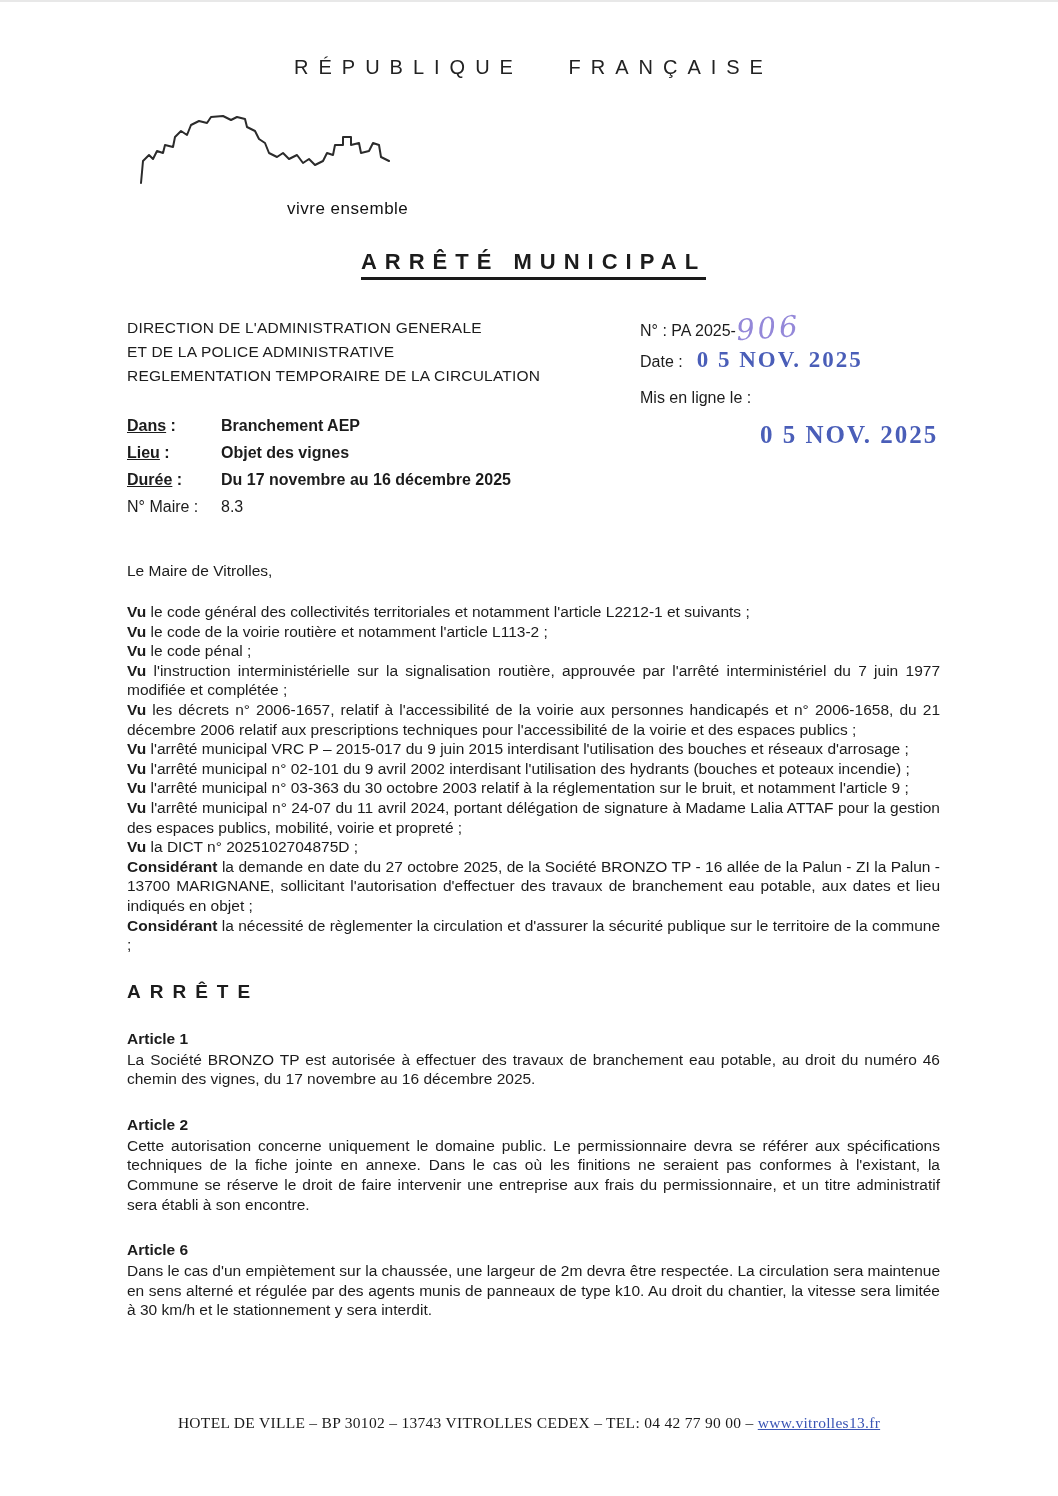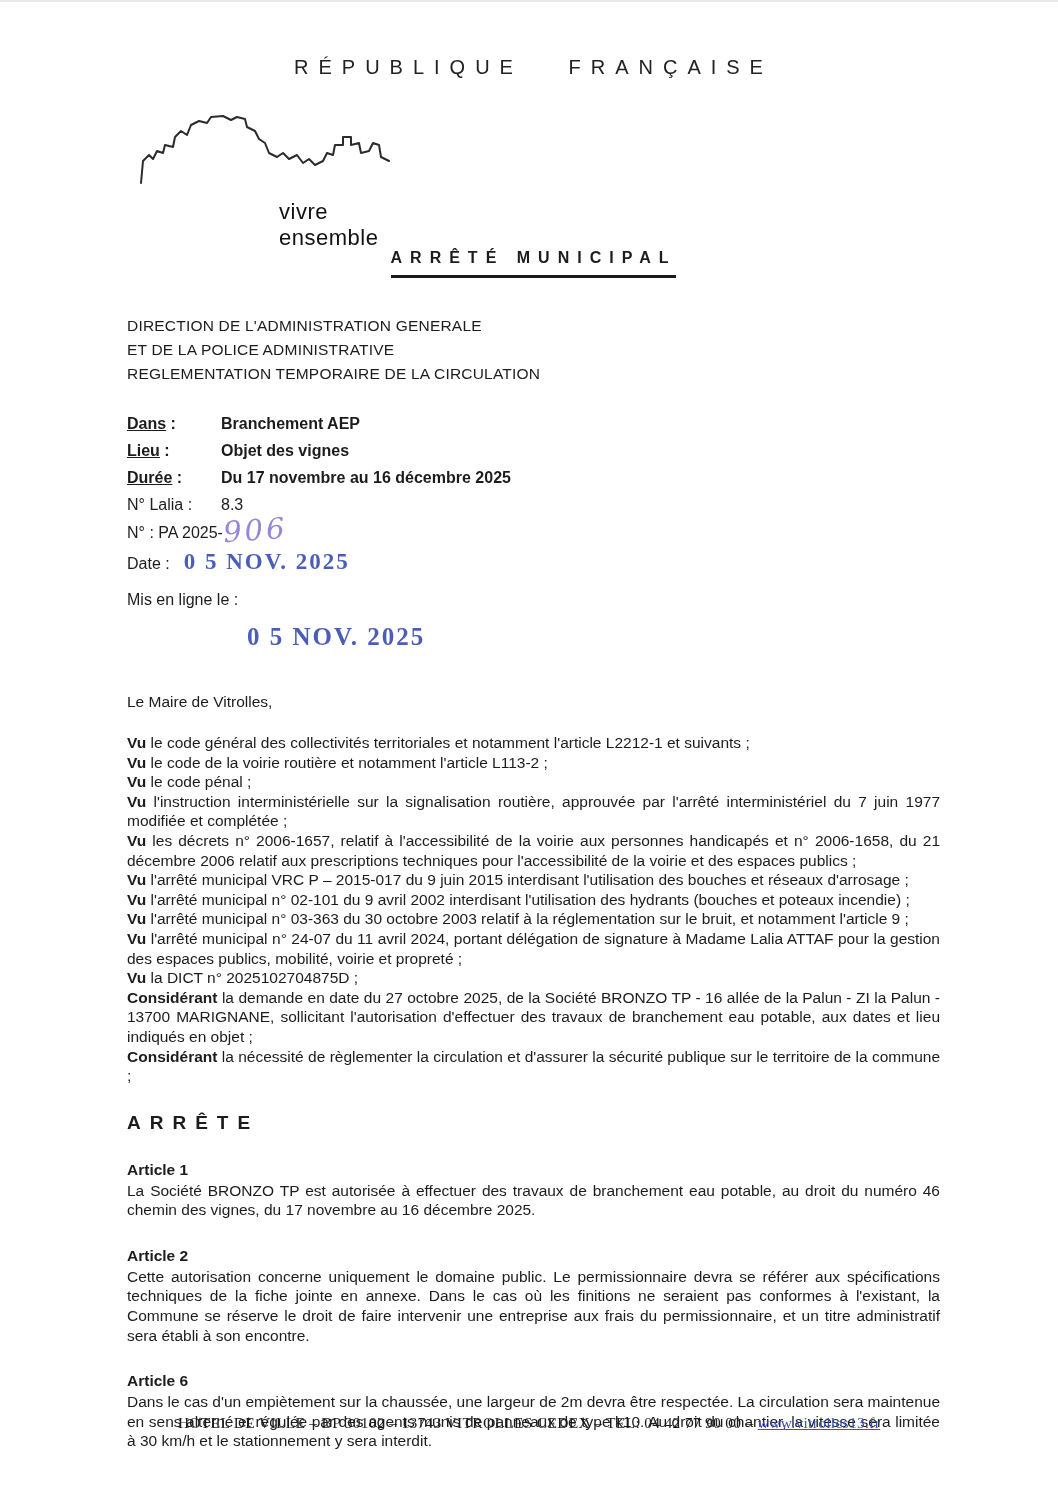--- a/index.html
+++ b/index.html
@@ -25,33 +25,33 @@
 
   
   .logo{position:relative;margin:30px 0 0 10px;width:290px;height:112px;}
   .logo-skyline{position:absolute;top:0;left:0;}
   .logo-wordmark{
     position:absolute;top:28px;left:14px;
     font-family:"DejaVu Sans",sans-serif;font-weight:bold;
     font-size:58px;color:var(--brand);letter-spacing:0px;line-height:1;
   }
   .logo-tagline{
-    position:absolute;top:90px;left:142px;
-    font-size:22px;color:#111;letter-spacing:0.5px;
+    position:absolute;top:90px;left:150px;
+    font-size:17px;color:#111;letter-spacing:0.5px;
   }
 
   
   .doc-title{text-align:center;margin-top:28px;}
   .doc-title span{
-    display:inline-block;font-size:16px;font-weight:bold;letter-spacing:8px;
-    border-bottom:3px solid #1a1a1a;padding-bottom:8px;text-align:right;
+    display:inline-block;font-size:22px;font-weight:bold;letter-spacing:8px;
+    border-bottom:3px solid #1a1a1a;padding-bottom:2px;text-align:right;
   }
 
   
-  .info-row{display:flex;margin-top:36px;flex-direction:column;}
+  .info-row{display:flex;margin-top:36px;}
   .info-left{flex:1 1 auto;}
   .dept-line{font-size:15.5px;line-height:24px;letter-spacing:0.2px;}
   .subject{margin-top:24px;font-size:16px;}
   .subject-row{display:flex;line-height:27px;}
   .subject-row .lbl{width:80px;flex:0 0 auto;white-space:nowrap;}
   .subject-row .lbl.b{font-weight:bold;}
   .subject-row .lbl.u .lbl-txt{text-decoration:underline;}
   .subject-row .val{margin-left:14px;}
   .subject-row .val.b{font-weight:bold;}
 
@@ -125,21 +125,21 @@
             </div>
             <div class="subject-row">
               <span class="lbl b u"><span class="lbl-txt">Lieu</span> :</span>
               <span class="val b">Objet des vignes</span>
             </div>
             <div class="subject-row">
               <span class="lbl b u"><span class="lbl-txt">Durée</span> :</span>
               <span class="val b">Du 17 novembre au 16 décembre 2025</span>
             </div>
             <div class="subject-row">
-              <span class="lbl"><span class="lbl-txt">N° Lalia</span> :</span>
+              <span class="lbl"><span class="lbl-txt">N° Maire</span> :</span>
               <span class="val">8.3</span>
             </div>
           </div>
       </div>
       <div class="info-right">
         <div class="ref-line">
           <span>N° : PA 2025-</span><span class="handwritten">906</span>
         </div>
         <div class="date-line">
           <span>Date :</span><span class="stamp">0 5 NOV. 2025</span>

